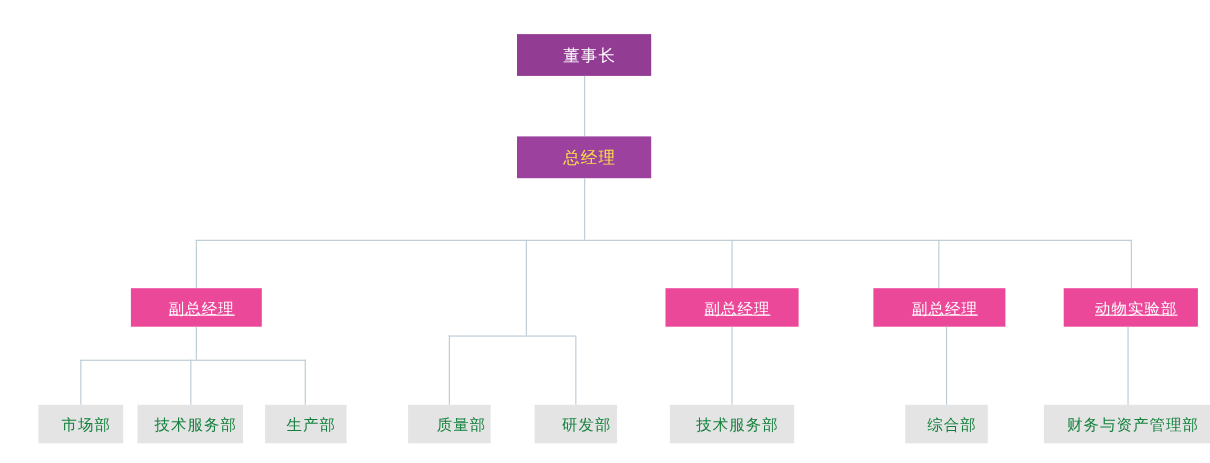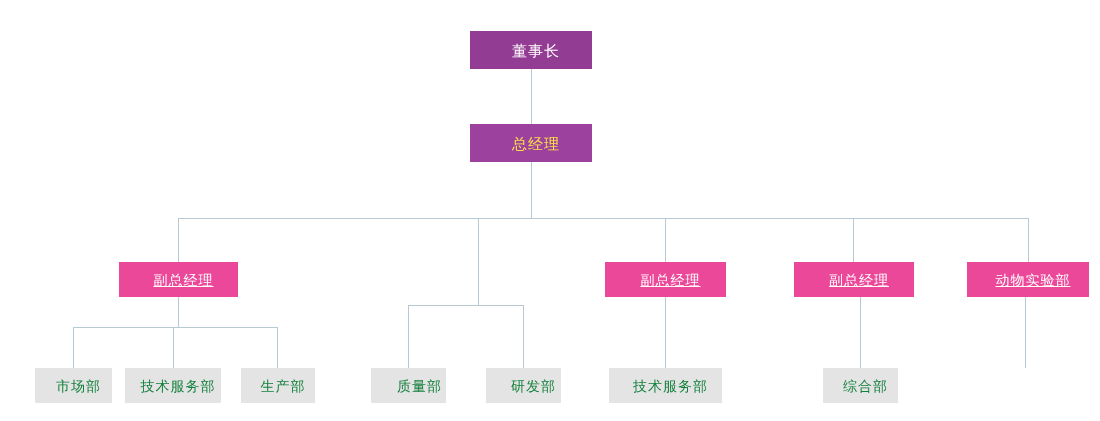--- a/index.html
+++ b/index.html
@@ -144,14 +144,17 @@
   </div>
 
   <div class="node level-4" style="left:589px; top:368px; width:113px;">
     <span class="node-label">技术服务部</span>
   </div>
 
   <div class="node level-4" style="left:803px; top:368px; width:75px;align-items:center;">
     <span class="node-label">综合部</span>
   </div>
 
+  <div class="node level-4" style="left:929px; top:368px; width:152px;">
+    <span class="node-label">财务与资产管理部</span>
+  </div>
 
 </div>
 
 </body></html>

